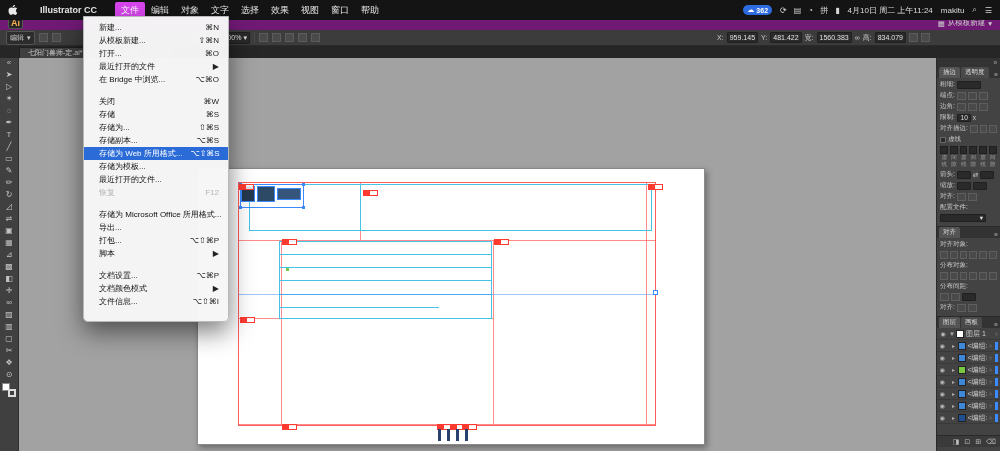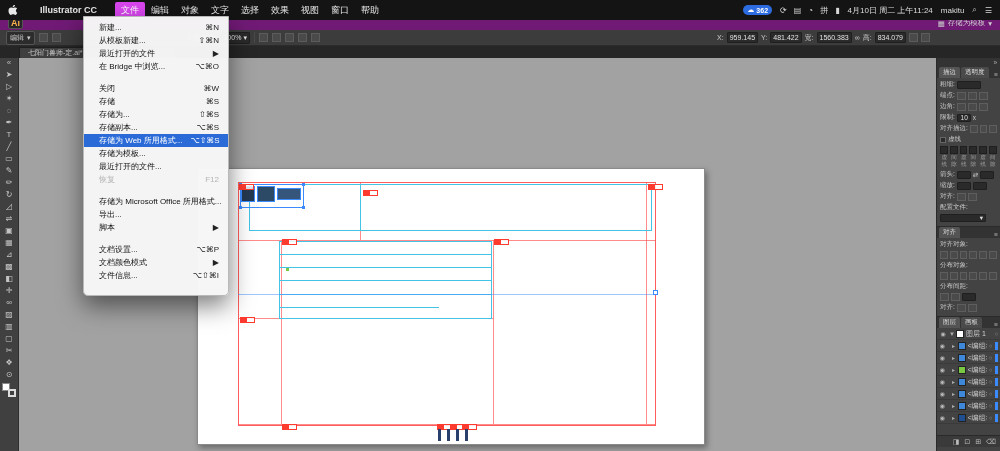--- a/index.html
+++ b/index.html
@@ -143,21 +143,21 @@
       <span class="mbuser">makitu</span>
       <span class="mbi">⌕</span>
       <span class="mbi">☰</span>
     </div>
   </header>
 
   <div class="chrome1">
     <span class="ai-logo">Ai</span>
     <span class="ws-switch">
       <span>▦</span>
-      <span>存储为模板</span>
+      <span>从模板新建</span>
       <span>▾</span>
     </span>
   </div>
 
   <div class="chrome2">
     <span class="cbox">
       <span>编辑</span>
       <span>▾</span>
     </span>
     <span class="cico"></span>
@@ -531,20 +531,24 @@
       <div class="mi">
         <span>新建...</span>
         <span class="sc">⌘N</span>
       </div>
 
       <div class="mi">
         <span>从模板新建...</span>
         <span class="sc">⇧⌘N</span>
       </div>
 
+      <div class="mi">
+        <span>打开...</span>
+        <span class="sc">⌘O</span>
+      </div>
 
       <div class="mi">
         <span>最近打开的文件</span>
         <span class="sc">▶</span>
       </div>
 
       <div class="mi sep">
         <span>在 Bridge 中浏览...</span>
         <span class="sc">⌥⌘O</span>
       </div>
@@ -595,20 +599,24 @@
         <span>存储为 Microsoft Office 所用格式...</span>
         <span class="sc"></span>
       </div>
 
       <div class="mi">
         <span>导出...</span>
         <span class="sc"></span>
       </div>
 
 
+      <div class="mi">
+        <span>打包...</span>
+        <span class="sc">⌥⇧⌘P</span>
+      </div>
 
       <div class="mi sep">
         <span>脚本</span>
         <span class="sc">▶</span>
       </div>
 
       <div class="mi">
         <span>文档设置...</span>
         <span class="sc">⌥⌘P</span>
       </div>

